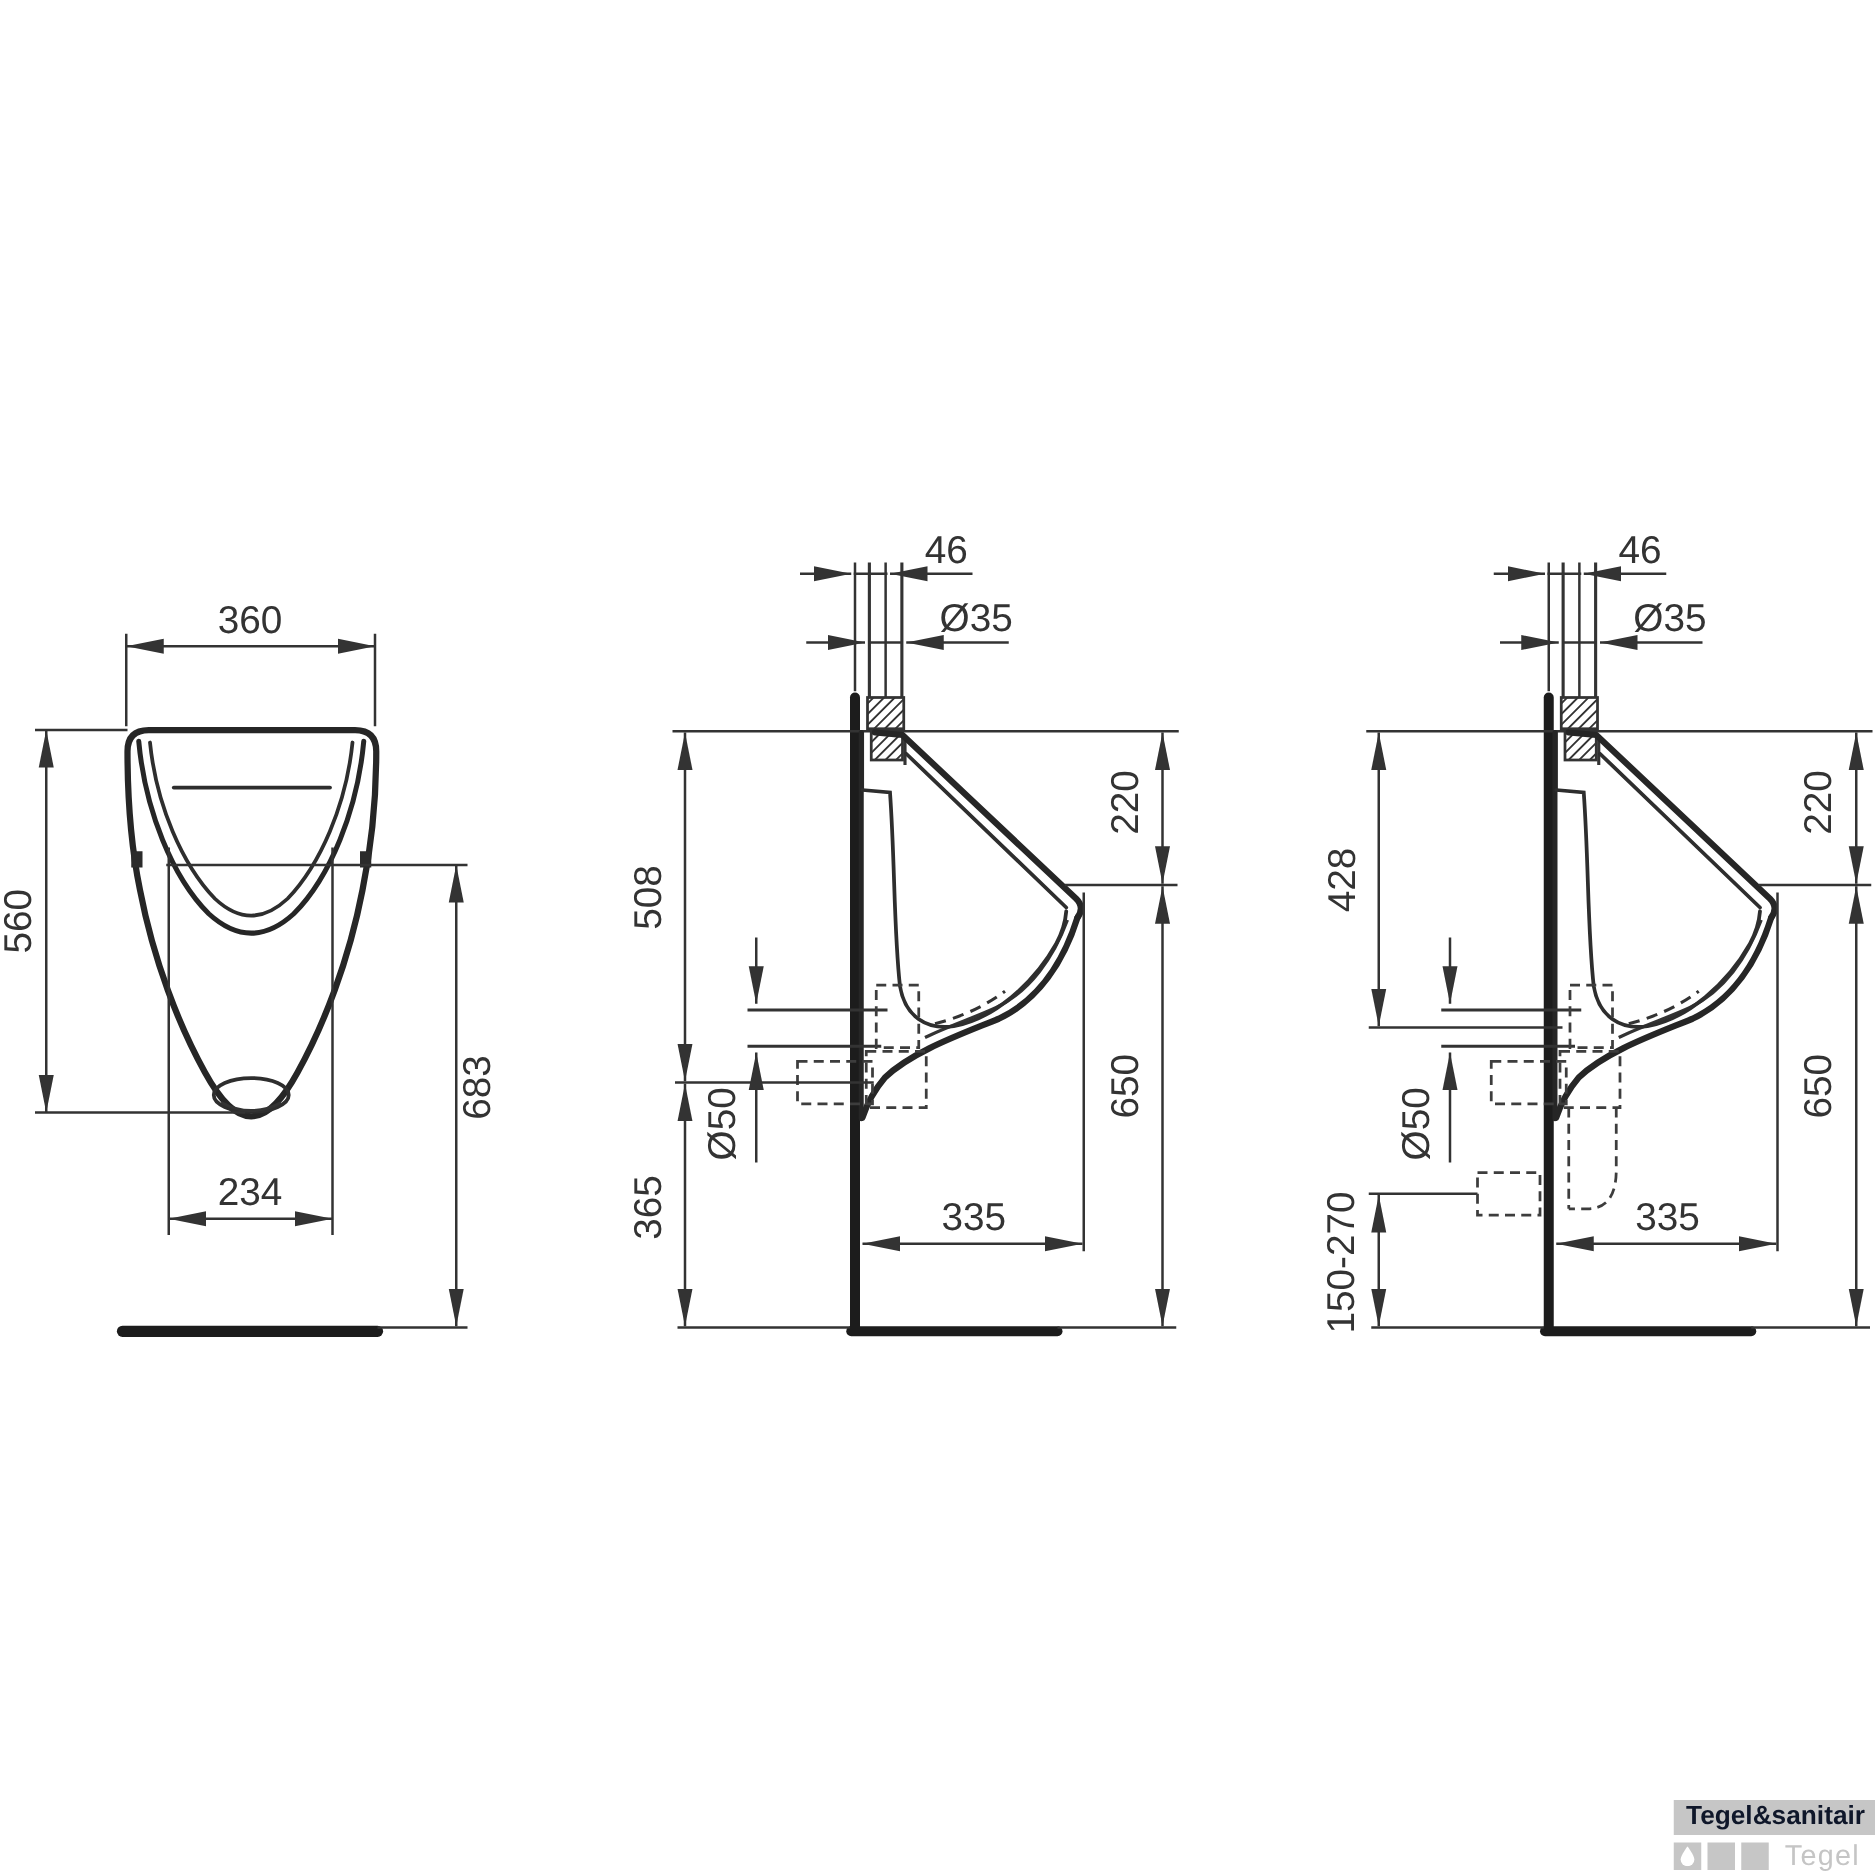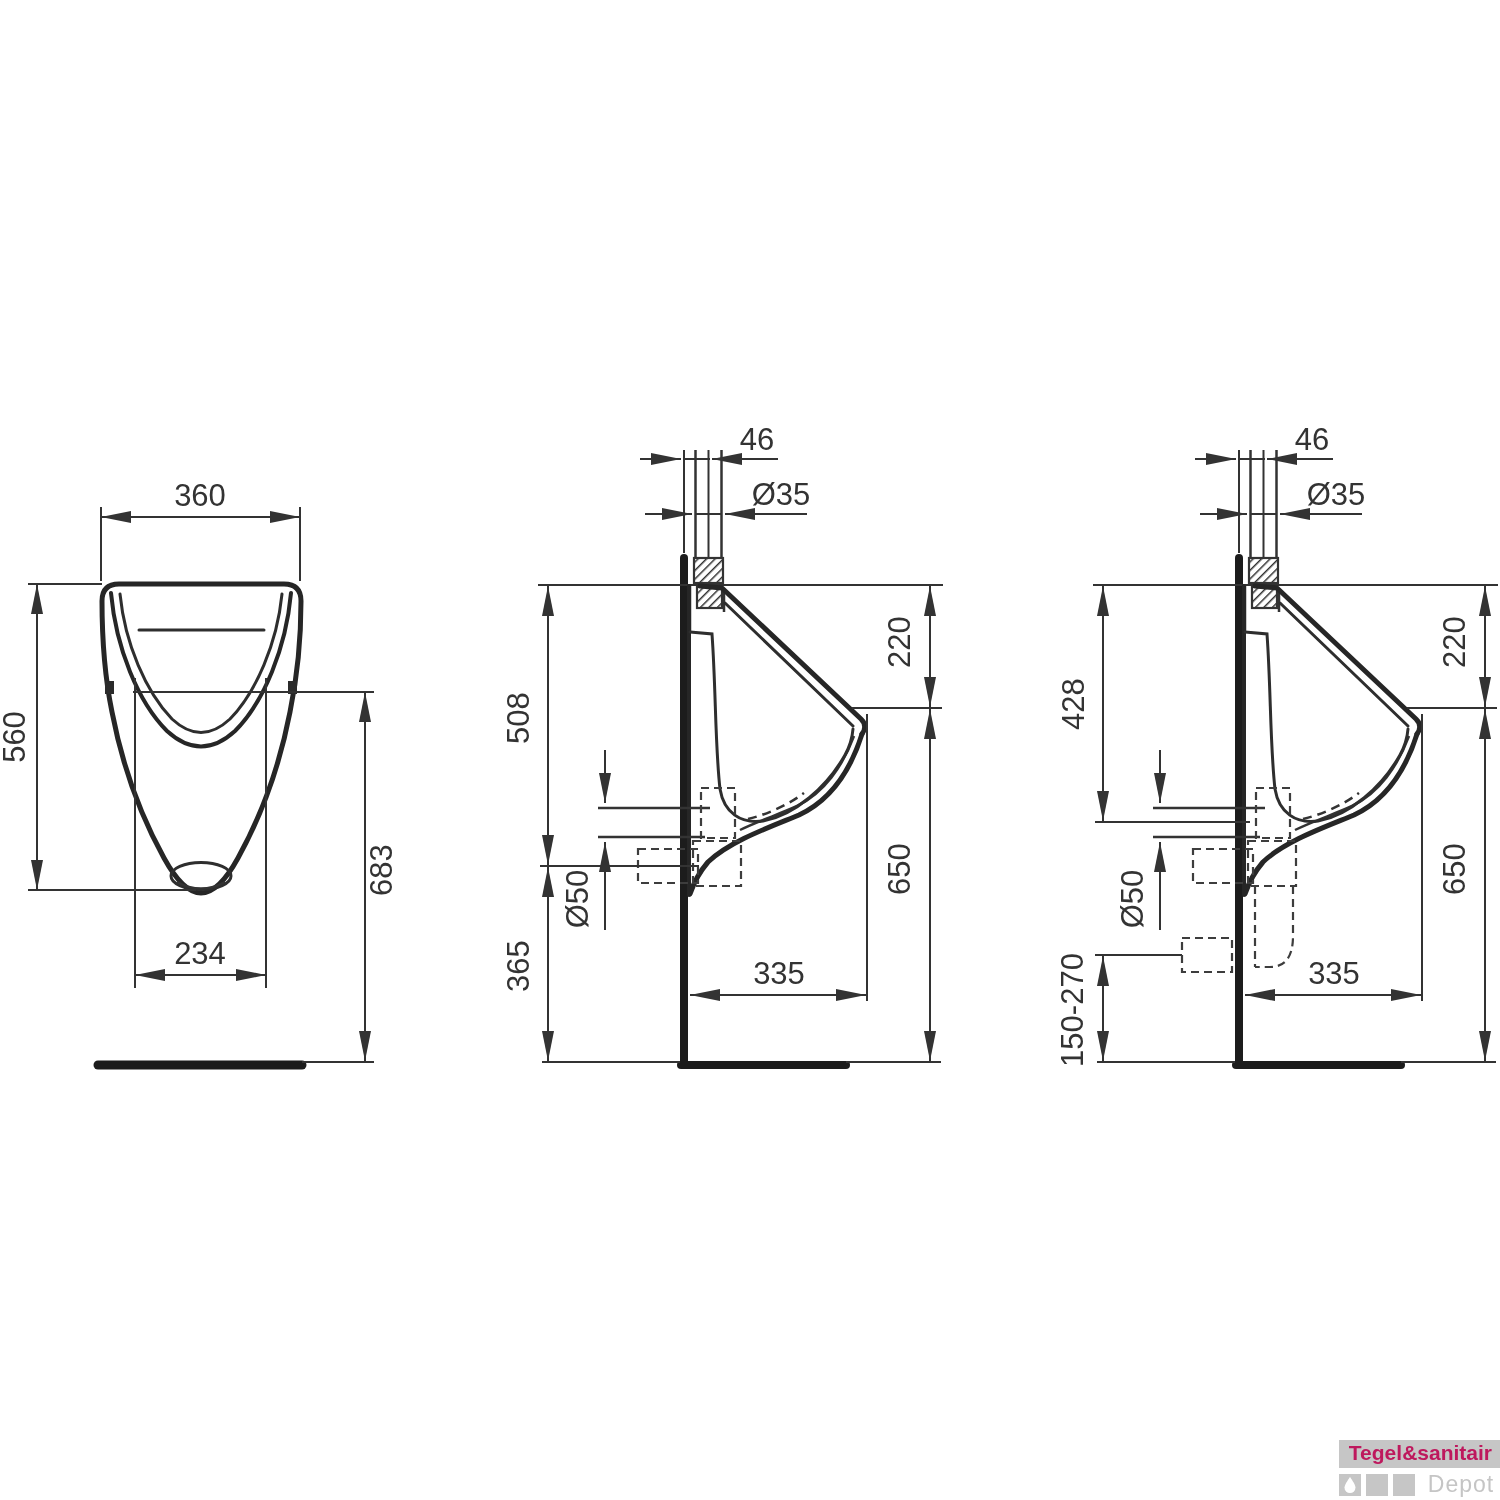--- a/index.html
+++ b/index.html
@@ -9,21 +9,21 @@
   .ln{stroke:#333;stroke-width:2;fill:none;}
   .ln25{stroke:#333;stroke-width:2.5;fill:none;}
   .dim{stroke:#333;stroke-width:2;fill:none;}
   .out{stroke:#262626;stroke-width:5;fill:none;stroke-linecap:round;stroke-linejoin:round;}
   .out4{stroke:#262626;stroke-width:4;fill:none;stroke-linecap:round;}
   .out3{stroke:#2e2e2e;stroke-width:3;fill:none;stroke-linecap:round;}
   .thk{stroke:#1c1c1c;stroke-width:8;fill:none;stroke-linecap:round;}
   .thk9{stroke:#1c1c1c;stroke-width:9;fill:none;stroke-linecap:round;}
   .dsh{stroke:#3d3d3d;stroke-width:2.2;fill:none;stroke-dasharray:8 5;}
   .watermark{position:absolute;right:0;bottom:2px;}
-  .wm-bar{background:#c6c6c6;color:#be185d;font-weight:bold;font-size:21px;
+  .wm-bar{background:#c6c6c6;color:#0f172a;font-weight:bold;font-size:21px;
           padding:1px 8px 3px 10px;text-align:right;}
   .wm-row{display:flex;gap:5px;margin-top:3px;align-items:center;}
   .wm-sq{width:22px;height:22px;background:#c6c6c6;display:flex;
          align-items:center;justify-content:center;}
   .wm-sub{color:#c5c5c5;font-size:23px;padding-left:8px;letter-spacing:1px;}
 </style>
 </head>
 <body>
 
 
@@ -216,18 +216,18 @@
 <div class="watermark">
   <div class="wm-bar">Tegel&amp;sanitair</div>
   <div class="wm-row">
     <span class="wm-sq">
       <svg width="12" height="16" viewBox="0 0 12 16">
         <path d="M6,0 C6,0 0.5,7.5 0.5,10.5 a5.5,5.5 0 0 0 11,0 C11.5,7.5 6,0 6,0 Z" fill="#fff"></path>
       </svg>
     </span>
     <span class="wm-sq"></span>
     <span class="wm-sq"></span>
-    <span class="wm-sub">Depot</span>
+    <span class="wm-sub">Tegel</span>
   </div>
 </div>
 
 
 
 
 </body></html>

